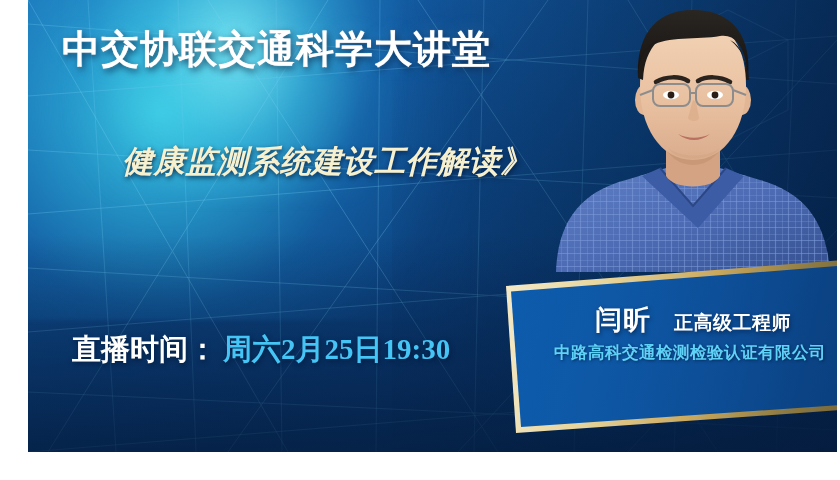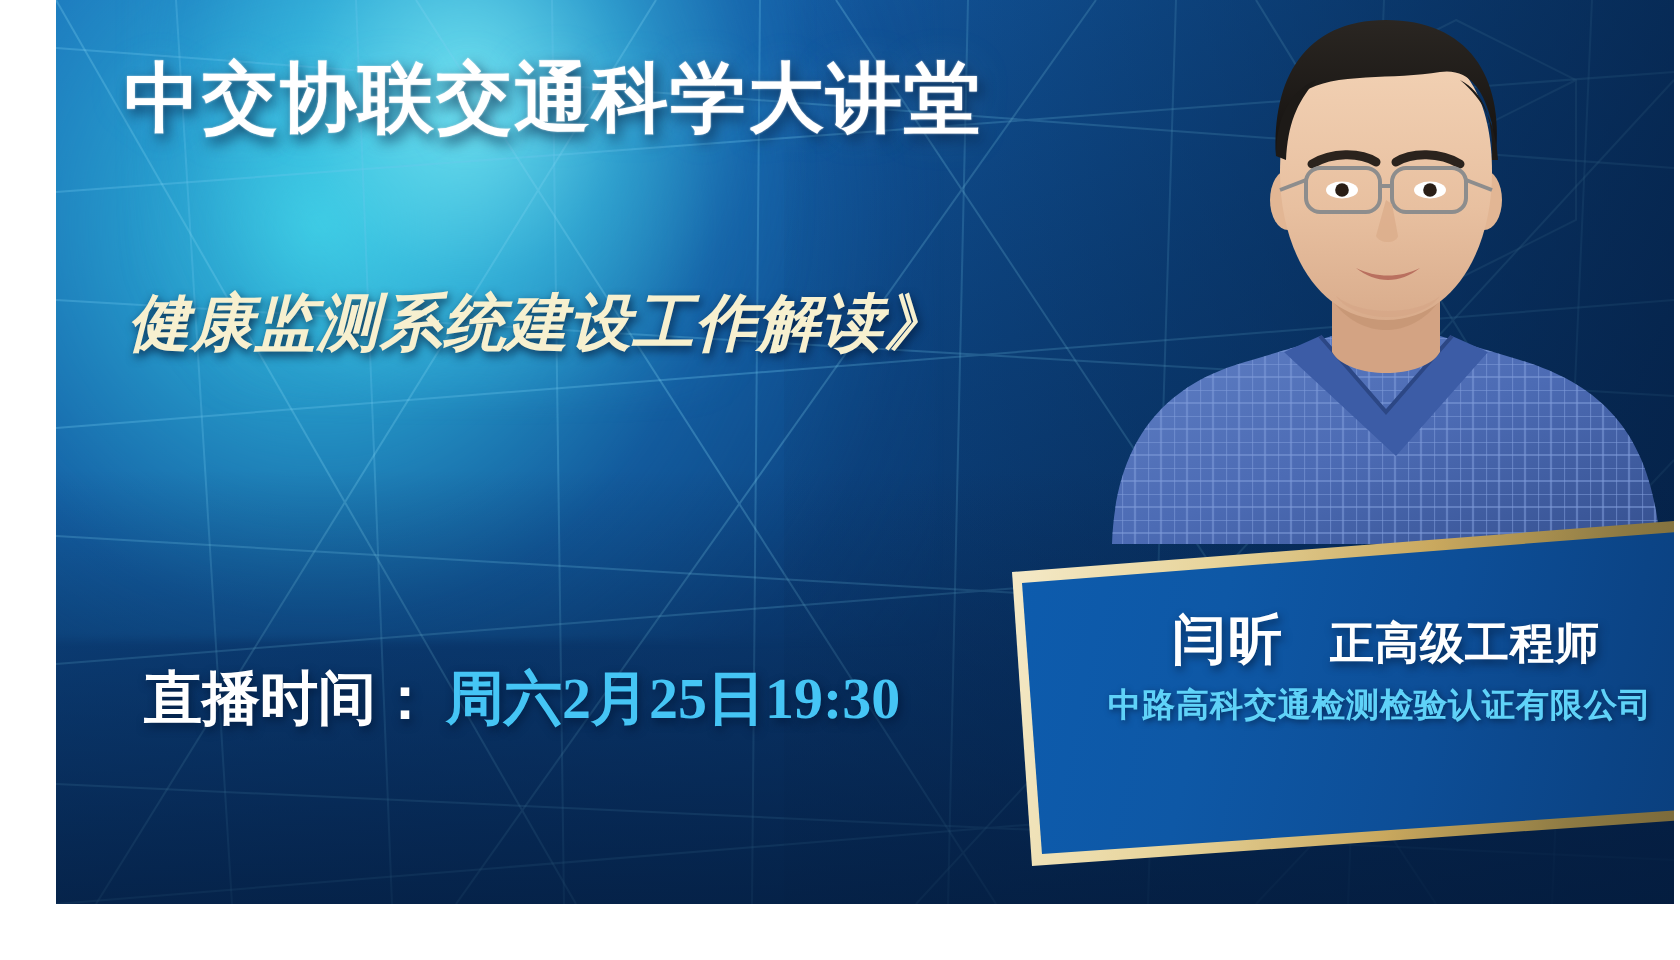--- a/index.html
+++ b/index.html
@@ -96,21 +96,21 @@
     top: 140px;
     width: 520px;
     font-size: 31px;
     line-height: 1.42;
     font-style: italic;
     font-weight: 700;
     color: #f7f0cf;
     letter-spacing: 0.5px;
     text-shadow: 1px 2px 5px rgba(2,24,56,0.8);
   }
-  .subtitle .l2 { display: block; margin-left: -6px; }
+  .subtitle .l2 { display: block; margin-left: -6px; text-align: center; }
 
   
   .livetime {
     position: absolute;
     left: 44px;
     top: 330px;
     font-size: 29px;
     font-weight: 700;
     white-space: nowrap;
     text-shadow: 1px 2px 5px rgba(2,24,56,0.8);
@@ -167,21 +167,21 @@
     white-space: nowrap;
   }
   .speaker-name {
     font-size: 27px;
     font-weight: 700;
     color: #ffffff;
     letter-spacing: 1px;
     text-shadow: 1px 2px 4px rgba(2,20,48,0.6);
   }
   .speaker-title {
-    font-size: 22px;
+    font-size: 19px;
     font-weight: 700;
     color: #ffffff;
     margin-left: 23px;
     letter-spacing: 0.5px;
     text-shadow: 1px 2px 4px rgba(2,20,48,0.6);
   }
   .speaker-org {
     position: absolute;
     left: 26px;
     top: 84px;

